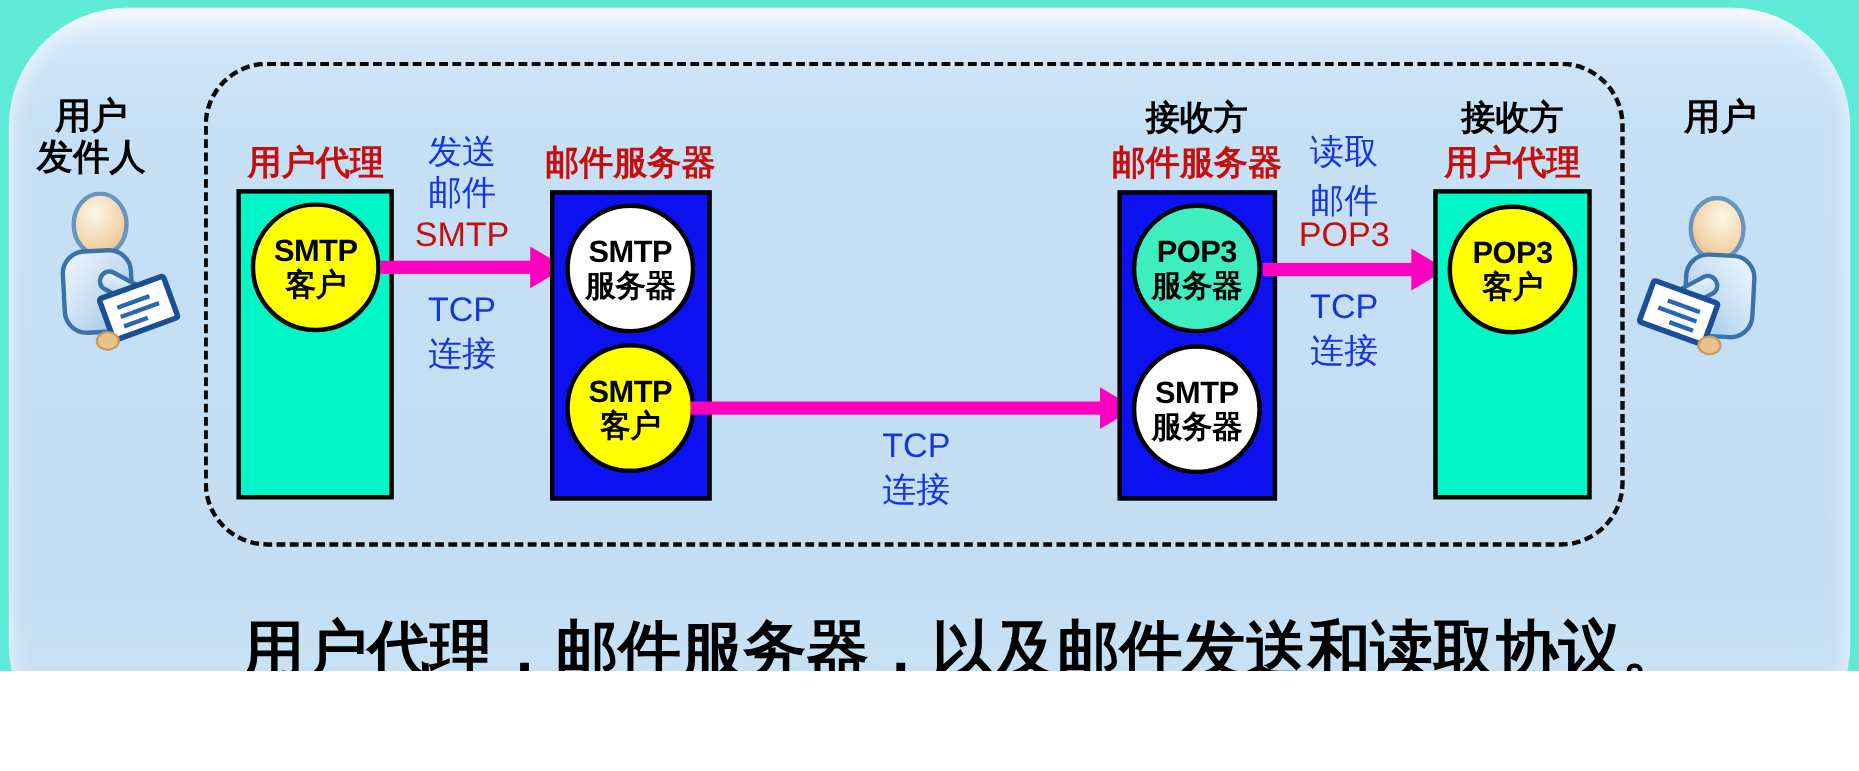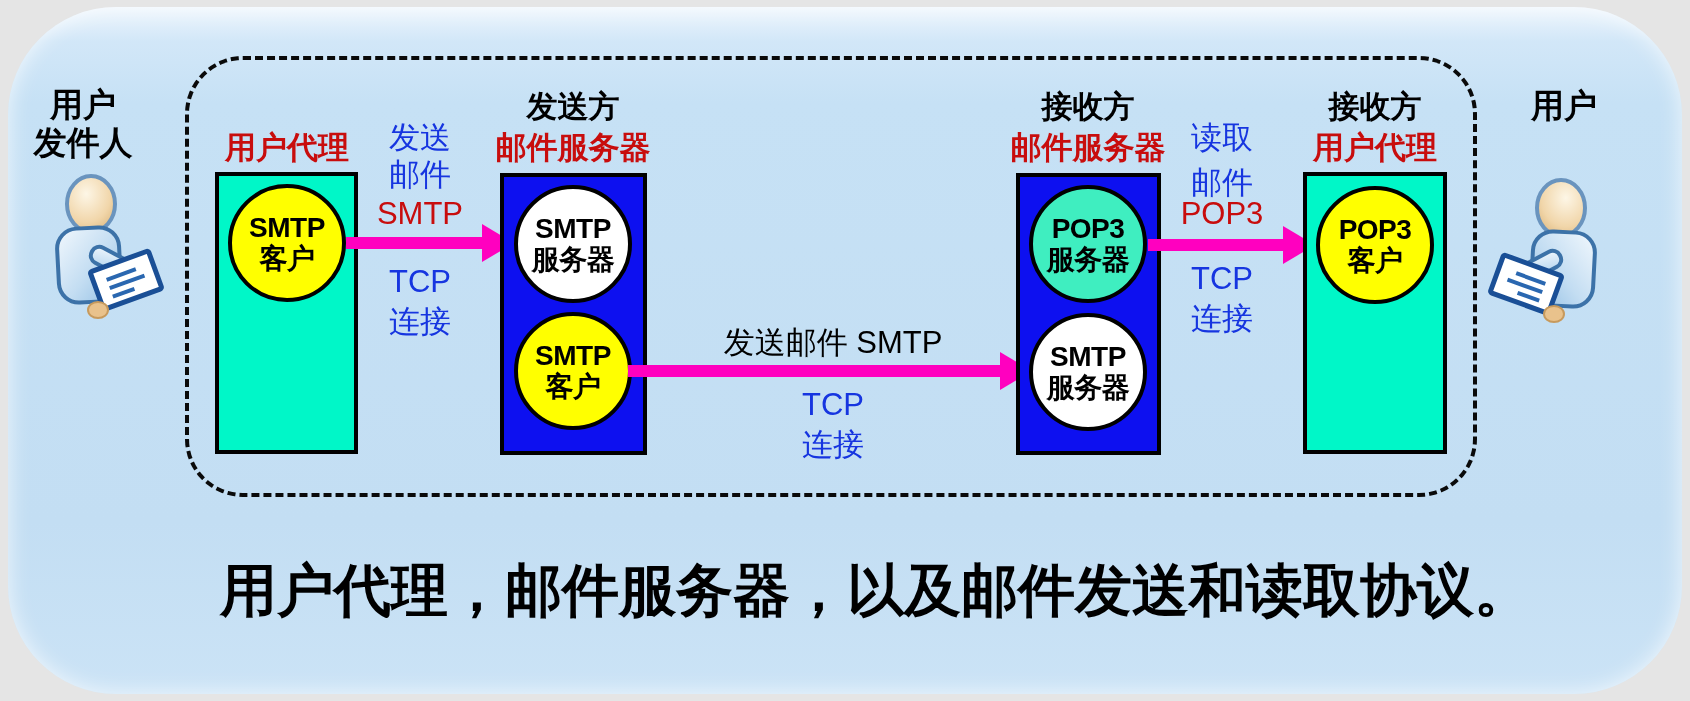--- a/index.html
+++ b/index.html
@@ -10,21 +10,21 @@
     --smtp-server-circle:#ffffff;
     --pop3-server-circle:#3feec0;
     --arrow:#ff00bf;
     --protocol-text-red:#c80d0d;
     --action-text-blue:#1635e0;
     --ink:#000000;
   }
   *{margin:0;padding:0;box-sizing:border-box;}
   html,body{background:#ffffff;}
   body{font-family:"Liberation Sans","DejaVu Sans",sans-serif;}
-  #stage{position:relative;width:1690px;height:701px;background:#e5e5e5;overflow:hidden;}
+  #stage{position:relative;width:1690px;height:610px;background:#5eead4;overflow:hidden;}
 
   .panel{
     position:absolute;left:8px;top:7px;width:1674px;height:687px;
     border-radius:108px;
     background:linear-gradient(180deg,#eef6fd 0%,#d2e7f8 5%,var(--panel-bg) 14%,#c3def3 75%,#cbe3f6 100%);
     box-shadow:inset 0 0 22px rgba(255,255,255,0.75);
   }
   .boundary{
     position:absolute;left:185px;top:56px;width:1292px;height:441px;
     border:4px dashed #0a0a0a;border-radius:58px;
@@ -160,36 +160,31 @@
   </div>
 
   <div class="lab blue" id="l1-a1">发送</div>
   <div class="lab blue" id="l1-a2">邮件</div>
   <div class="lab red" id="l1-p">SMTP</div>
   <div class="arrow-line" id="arrow1-line"></div>
   <div class="arrow-head" id="arrow1-head"></div>
   <div class="lab blue" id="l1-t1">TCP</div>
   <div class="lab blue" id="l1-t2">连接</div>
 
-  <div class="col-title" id="title-2">发送方</div>
   <div class="col-sub" id="sub-2">邮件服务器</div>
   <div class="box server" id="box-sender-server"></div>
   <div class="circle white" id="circle-smtp-server-1">
     <span>SMTP</span>
     <span>服务器</span>
   </div>
   <div class="circle yellow" id="circle-smtp-client-2">
     <span>SMTP</span>
     <span>客户</span>
   </div>
 
-  <div class="lab" id="l2-line">
-    <span class="blue">发送邮件</span>
-    <span class="red">SMTP</span>
-  </div>
   <div class="arrow-line" id="arrow2-line"></div>
   <div class="arrow-head" id="arrow2-head"></div>
   <div class="lab blue" id="l2-t1">TCP</div>
   <div class="lab blue" id="l2-t2">连接</div>
 
   <div class="col-title" id="title-3">接收方</div>
   <div class="col-sub" id="sub-3">邮件服务器</div>
   <div class="box server" id="box-receiver-server"></div>
   <div class="circle mint" id="circle-pop3-server">
     <span>POP3</span>

